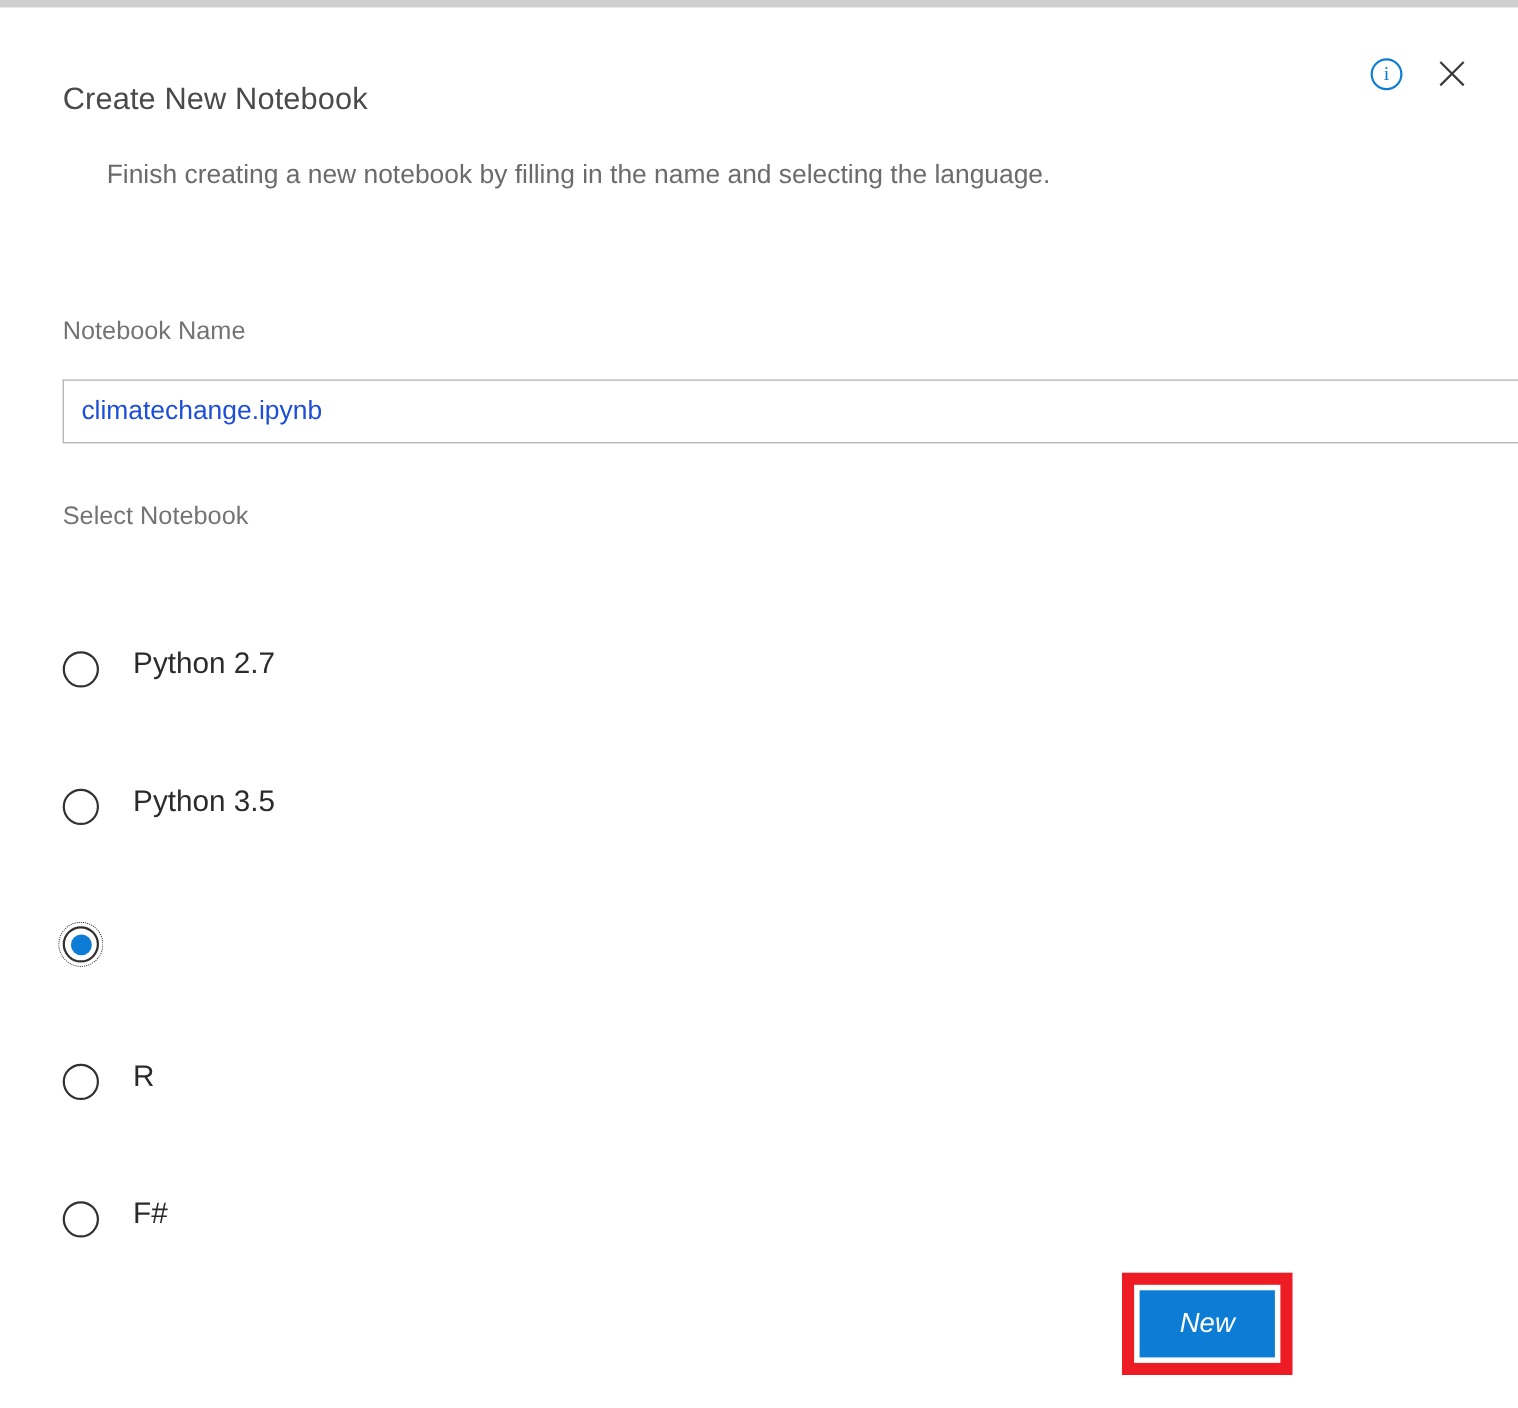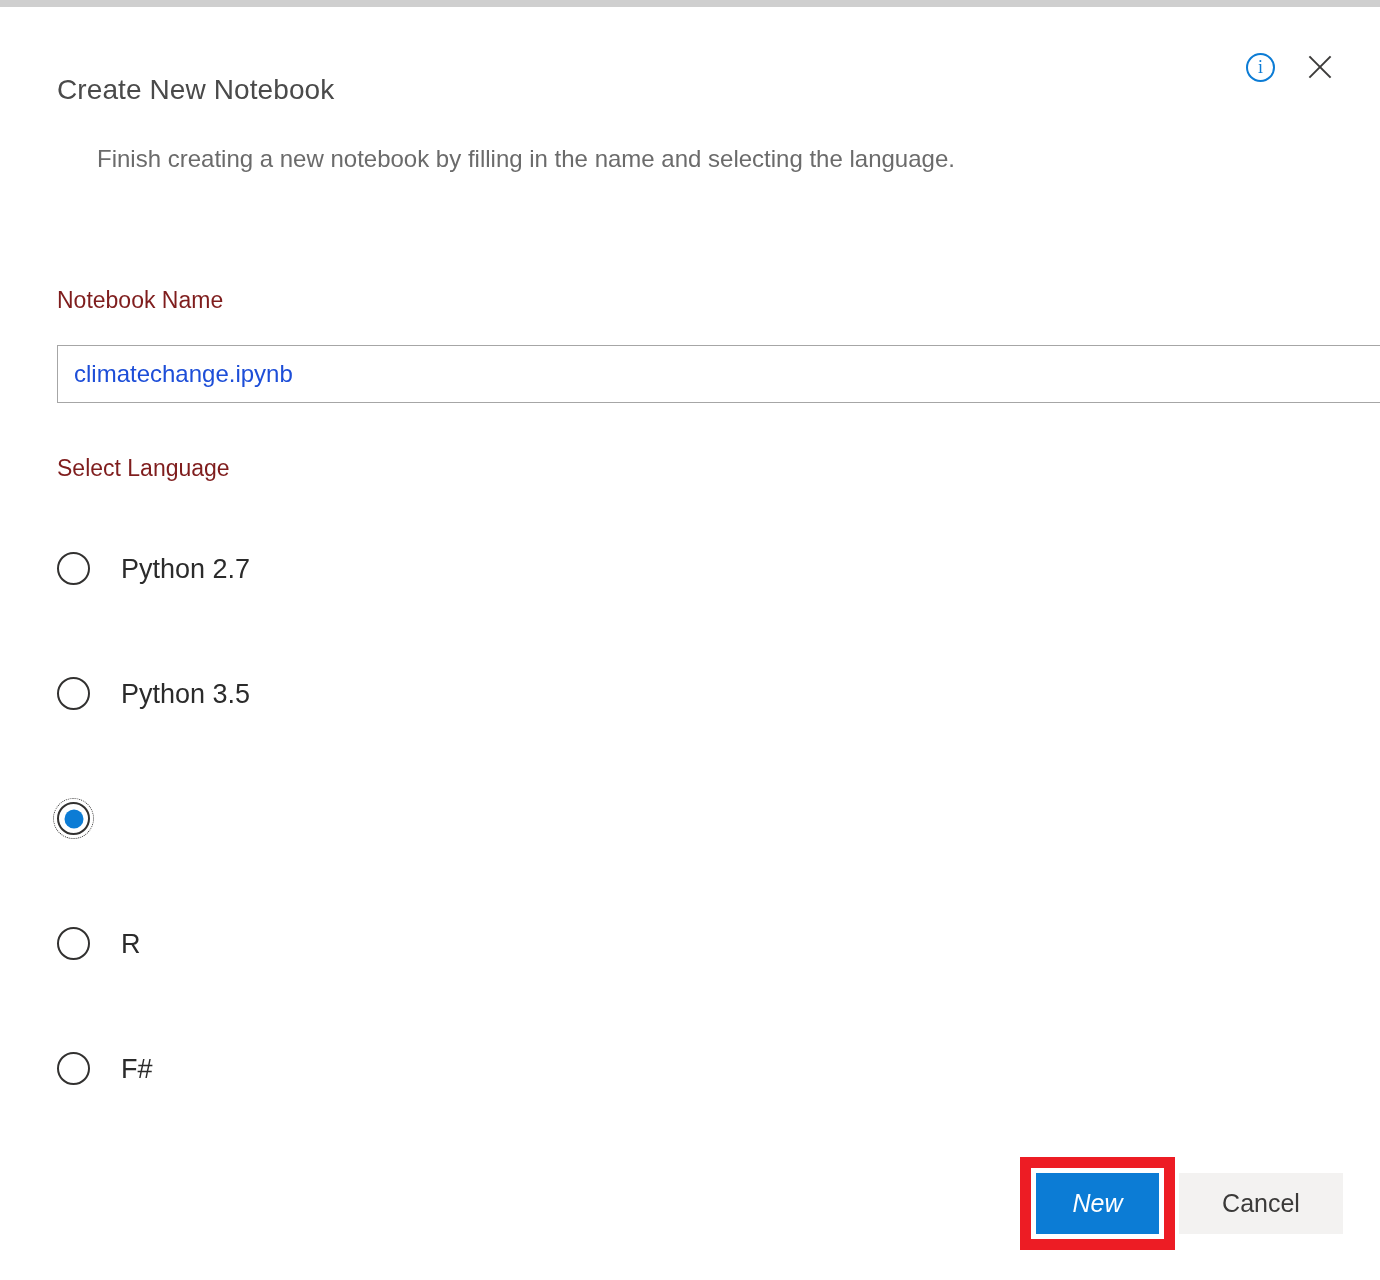--- a/index.html
+++ b/index.html
@@ -94,21 +94,21 @@
     font-weight: 400;
     color: #6b6b6b;
     white-space: nowrap;
     margin-left: 40px;
   }
 
   
   .field-label {
     position: absolute;
     font-size: 23px;
-    color: #7f1d1d;
+    color: #737373;
     white-space: nowrap;
   }
   .label-notebook-name { left: 57px; top: 280px; }
   .label-select-language { left: 57px; top: 448px; }
 
   .name-input {
     position: absolute;
     left: 57px;
     top: 338px;
     width: 1348px;
@@ -127,21 +127,21 @@
   .radio-list {
     position: absolute;
     left: 57px;
     top: 533px;
     width: 600px;
   }
   .radio-row {
     position: relative;
     height: 125px;
     display: flex;
-    align-items: flex-start;
+    align-items: center;
     cursor: pointer;
   }
   .radio-mark {
     position: relative;
     width: 33px;
     height: 33px;
     flex: 0 0 33px;
     box-sizing: border-box;
     border: 2px solid #323130;
     border-radius: 50%;
@@ -230,21 +230,21 @@
     <div class="info-icon">i</div>
     <div class="close-icon"></div>
   </div>
 
   <div class="title">Create New Notebook</div>
   <div class="subtitle">Finish creating a new notebook by filling in the name and selecting the language.</div>
 
   <div class="field-label label-notebook-name">Notebook Name</div>
   <input class="name-input" type="text" value="climatechange.ipynb" style="">
 
-  <div class="field-label label-select-language">Select Language</div>
+  <div class="field-label label-select-language">Select Notebook</div>
 
   <div class="radio-list">
     <div class="radio-row">
       <span class="radio-mark"></span>
       <span class="radio-label">Python 2.7</span>
     </div>
     <div class="radio-row">
       <span class="radio-mark"></span>
       <span class="radio-label">Python 3.5</span>
     </div>
@@ -256,17 +256,16 @@
       <span class="radio-label">R</span>
     </div>
     <div class="radio-row">
       <span class="radio-mark"></span>
       <span class="radio-label">F#</span>
     </div>
   </div>
 
   <div class="footer">
     <button class="btn-new">New</button>
-    <button class="btn-cancel">Cancel</button>
     <div class="highlight-box"></div>
   </div>
 
 </div>
 
 </body></html>

